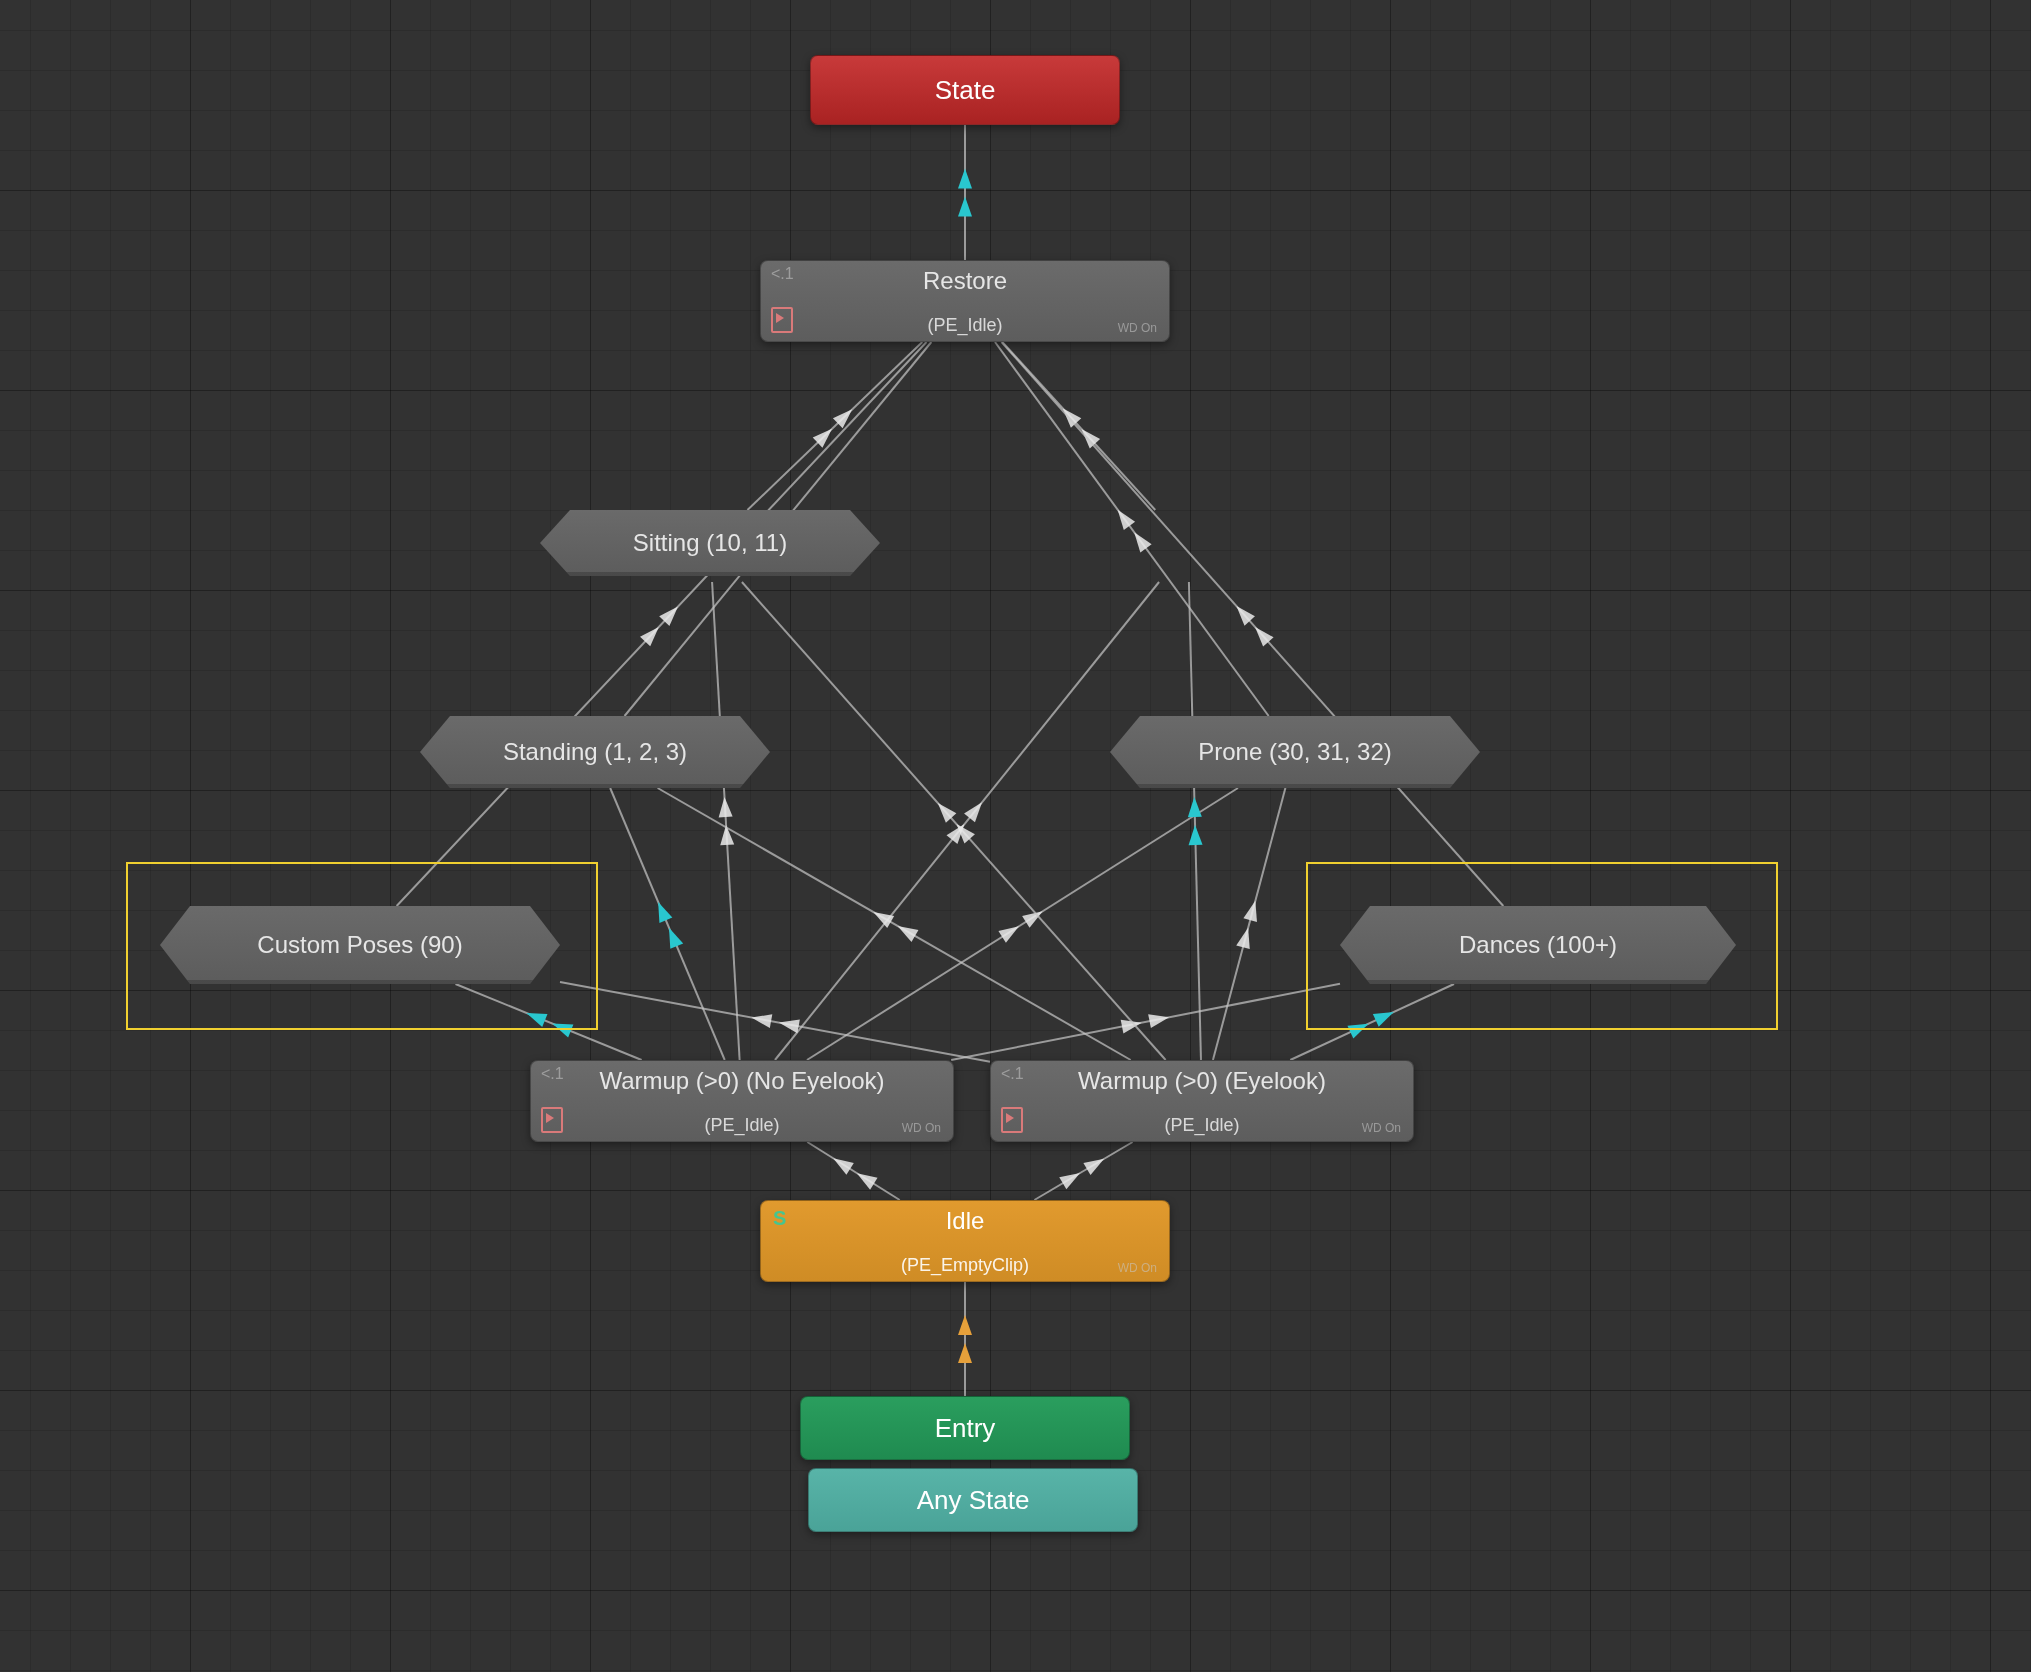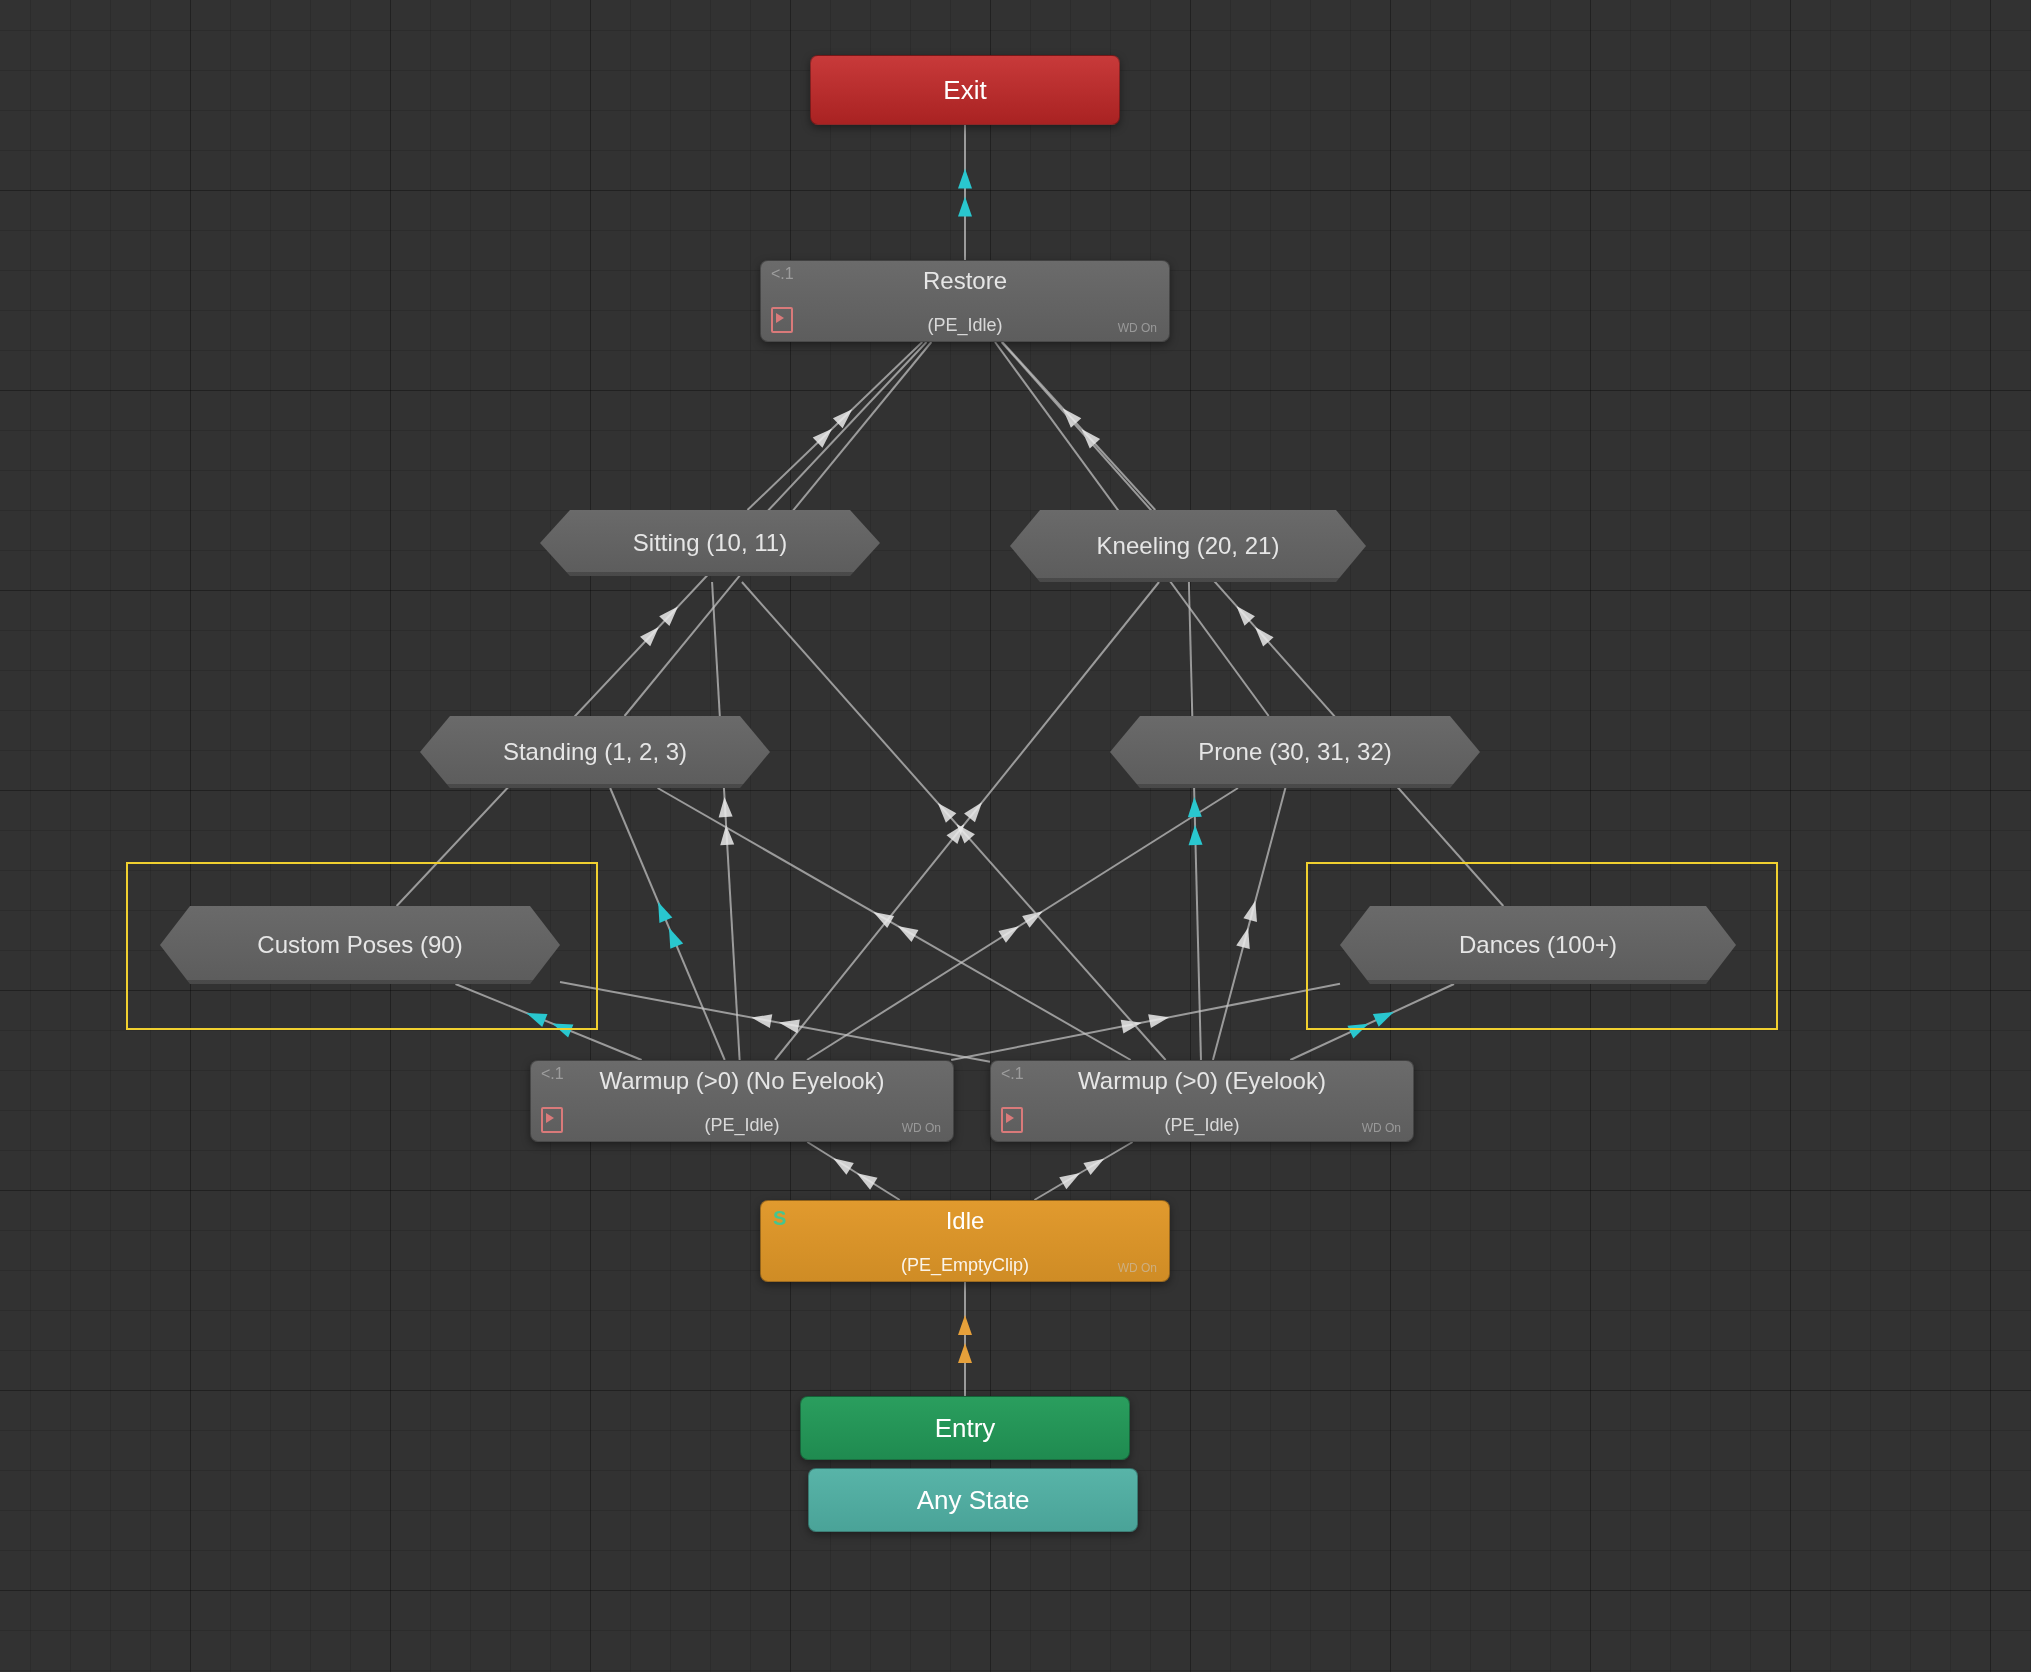--- a/index.html
+++ b/index.html
@@ -207,37 +207,34 @@
       <polygon points="1062.6205487472753,408.2512755295176 1081.2597279318381,418.3300154966844 1070.9063053240568,427.7537430131548" fill="rgba(235,235,235,0.85)"></polygon>
       <line x1="1268.658536585366" y1="716" x2="995" y2="342" stroke="rgba(235,235,235,0.85)" stroke-width="3"></line>
       <polygon points="1134.19130827022,532.2281213026337 1151.6507204375134,544.2351578551128 1140.3522958782955,552.5022977764919" fill="rgba(235,235,235,0.85)"></polygon>
       <polygon points="1117.6570284274617,509.6312721841977 1135.1164405947552,521.6383087366768 1123.8180160355373,529.9054486580559" fill="rgba(235,235,235,0.85)"></polygon>
       <line x1="1503.2996894409937" y1="906" x2="1001.4798136645962" y2="342" stroke="rgba(235,235,235,0.85)" stroke-width="3"></line>
       <polygon points="1255.0486466946686,626.9883568435716 1273.5727468802863,637.2770745631511 1263.1134979277856,646.5832075597085" fill="rgba(235,235,235,0.85)"></polygon>
       <polygon points="1236.4363807015538,606.0698589385702 1254.9604808871716,616.3585766581497 1244.5012319346708,625.664709654707" fill="rgba(235,235,235,0.85)"></polygon>
     </svg>
 
 <div class="node exit" style="left:810px; top:55px; width:310px; height:70px;">
-  <span>Exit</span>
+  <span>State</span>
 </div>
 
 <div class="node clipnode" style="left:760px; top:260px; width:410px; height:82px;">
   <span class="corner-tag">&lt;.1</span>
   <span>Restore</span>
   <span class="sub">(PE_Idle)</span>
   <span class="wd-on">WD On</span>
   <span class="motion-icon"></span>
 </div>
 
 <div class="hex" style="left:540px; top:510px; width:340px; height:66px;">
   <span>Sitting (10, 11)</span>
 </div>
-<div class="hex" style="left:1010px; top:510px; width:356px; height:72px;">
-  <span>Kneeling (20, 21)</span>
-</div>
 <div class="hex" style="left:420px; top:716px; width:350px; height:72px;">
   <span>Standing (1, 2, 3)</span>
 </div>
 <div class="hex" style="left:1110px; top:716px; width:370px; height:72px;">
   <span>Prone (30, 31, 32)</span>
 </div>
 <div class="hex" style="left:160px; top:906px; width:400px; height:78px;">
   <span>Custom Poses (90)</span>
 </div>
 <div class="hex" style="left:1340px; top:906px; width:396px; height:78px;align-items:center;">

